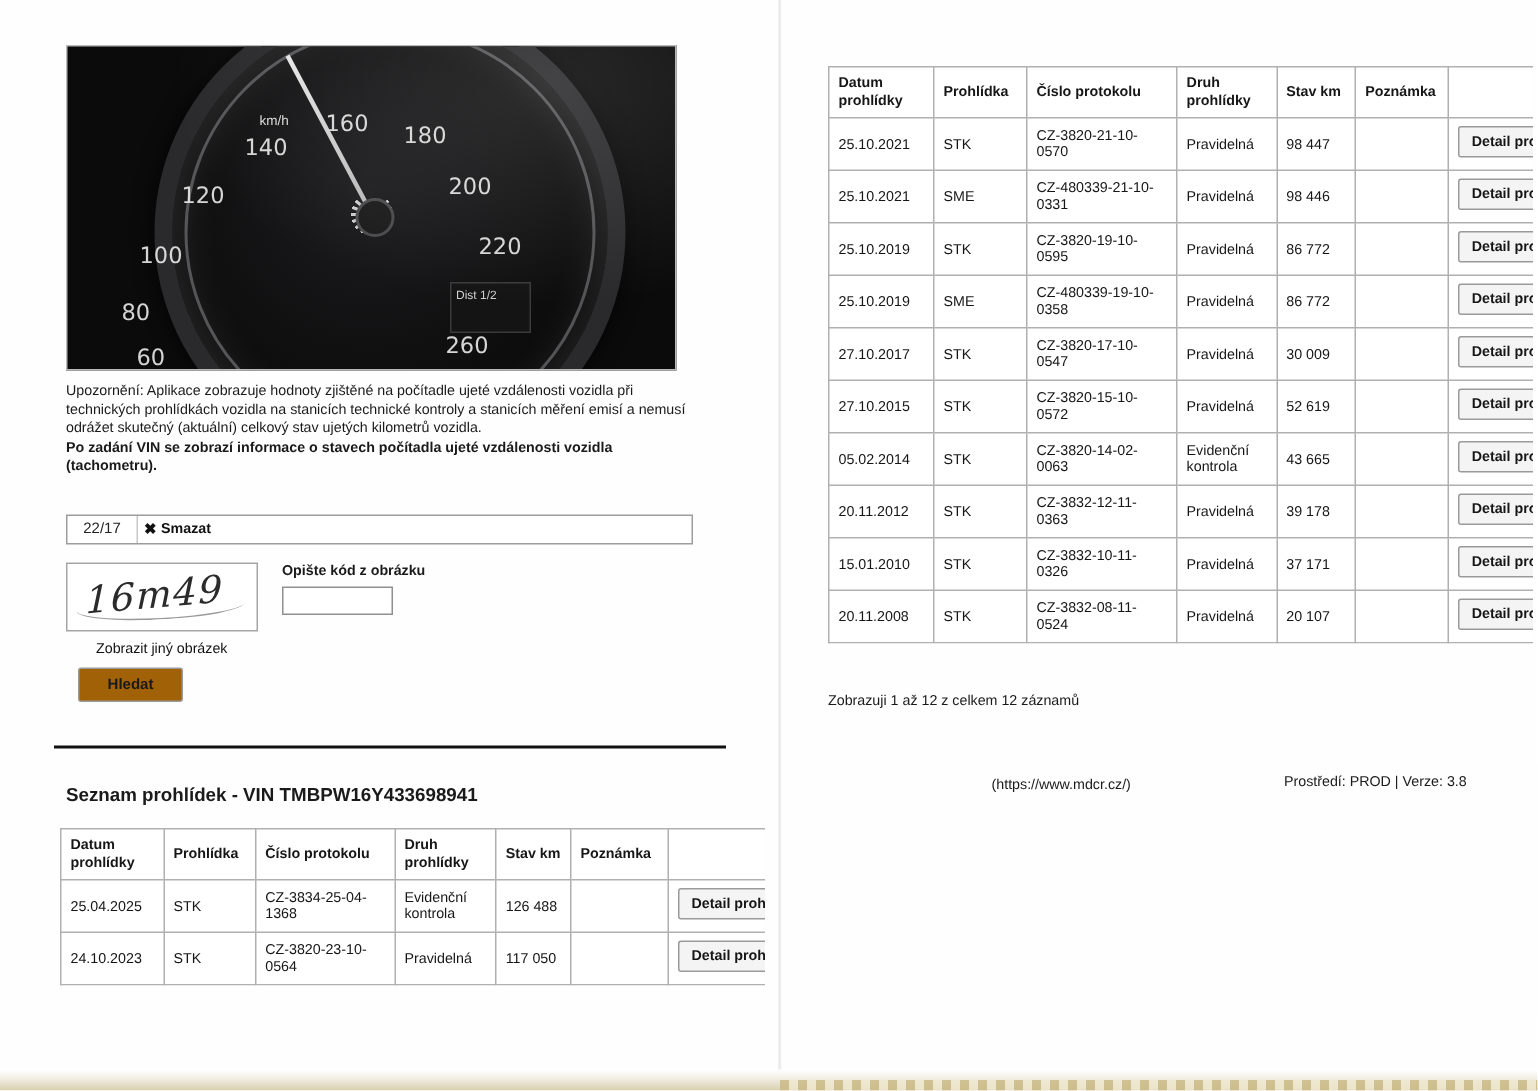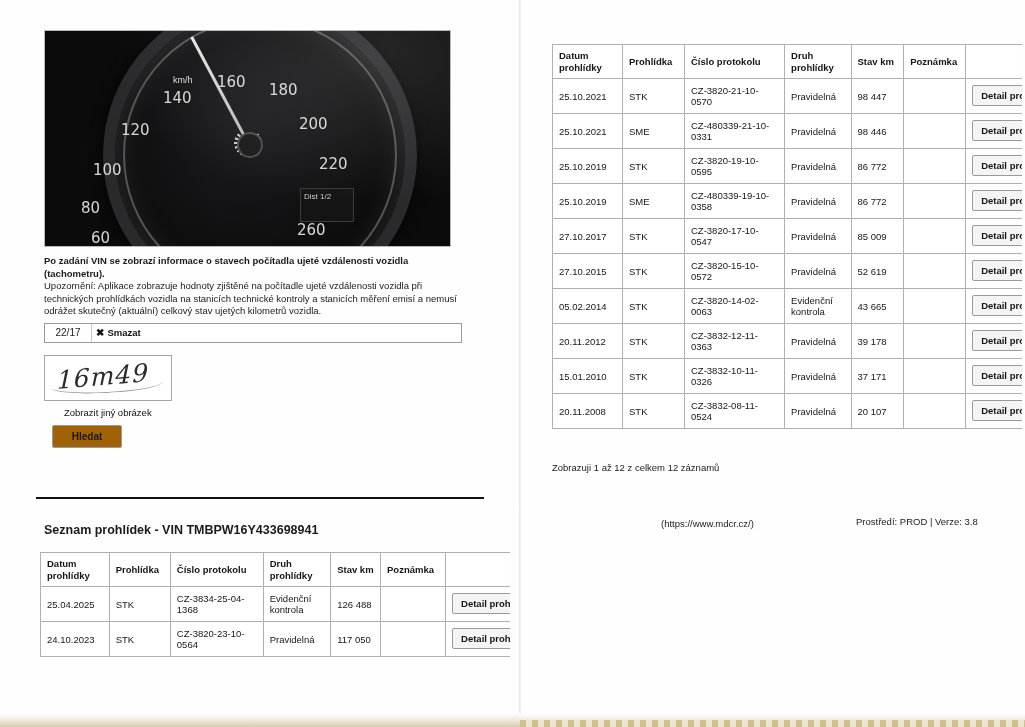--- a/index.html
+++ b/index.html
@@ -148,21 +148,21 @@
   }
 
   .note {
     font-size: 9.5px;
     line-height: 12.6px;
     margin-top: 8px;
     width: 418px;
   }
 
   .vin-row {
-    margin-top: 5px;
+    margin-top: 25px;
     display: flex;
     align-items: stretch;
     width: 418px;
     border: 1px solid #9c9c9c;
     height: 20px;
     box-sizing: border-box;
     background: #fff;
   }
   .vin-counter {
     width: 46px;
@@ -383,41 +383,45 @@
 
       <div class="kmh">km/h</div>
       <div class="needle"></div>
       <div class="hub"></div>
       <div class="lcd">Dist
 1/2</div>
       <div class="glare"></div>
     </div>
 
     <div class="note">
+      <div>Upozornění: Aplikace zobrazuje hodnoty zjištěné na počítadle ujeté vzdálenosti vozidla při technických prohlídkách vozidla na stanicích technické kontroly a stanicích měření emisí a nemusí odrážet skutečný (aktuální) celkový stav ujetých kilometrů vozidla.</div>
       <div style="font-weight:bold;">Po zadání VIN se zobrazí informace o stavech počítadla ujeté vzdálenosti vozidla (tachometru).</div>
-      <div>Upozornění: Aplikace zobrazuje hodnoty zjištěné na počítadle ujeté vzdálenosti vozidla při technických prohlídkách vozidla na stanicích technické kontroly a stanicích měření emisí a nemusí odrážet skutečný (aktuální) celkový stav ujetých kilometrů vozidla.</div>
     </div>
 
     <div class="vin-row">
       <div class="vin-counter">22/17</div>
       <div class="vin-clear">
         <span class="x">✖</span>
         <span>Smazat</span>
       </div>
     </div>
 
     <div class="captcha-area">
       <div>
         <div class="captcha-img">
           <div class="code">16m49</div>
           <div class="scribble"></div>
         </div>
         <div class="refresh-link">Zobrazit jiný obrázek</div>
         <div class="btn-hledat">Hledat</div>
       </div>
+      <div class="captcha-right">
+        <div class="cap-label">Opište kód z obrázku</div>
+        <div class="captcha-input"></div>
+      </div>
     </div>
   </div>
 
   <div class="hr-thick"></div>
   <div class="sez-title">Seznam prohlídek - VIN TMBPW16Y433698941</div>
 
   <div class="left-table-wrap">
     <table class="grid">
       <thead>
         <tr>
@@ -505,21 +509,21 @@
           <td>Pravidelná</td>
           <td>86 772</td>
           <td></td>
           <td><span class="detail-btn">Detail prohlídky</span></td>
         </tr>
         <tr>
           <td>27.10.2017</td>
           <td>STK</td>
           <td>CZ-3820-17-10-0547</td>
           <td>Pravidelná</td>
-          <td>85 009</td>
+          <td>30 009</td>
           <td></td>
           <td><span class="detail-btn">Detail prohlídky</span></td>
         </tr>
         <tr>
           <td>27.10.2015</td>
           <td>STK</td>
           <td>CZ-3820-15-10-0572</td>
           <td>Pravidelná</td>
           <td>52 619</td>
           <td></td>

